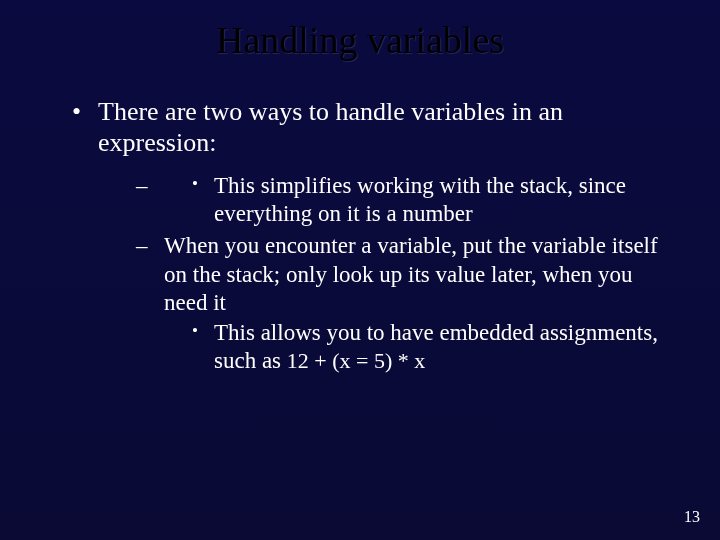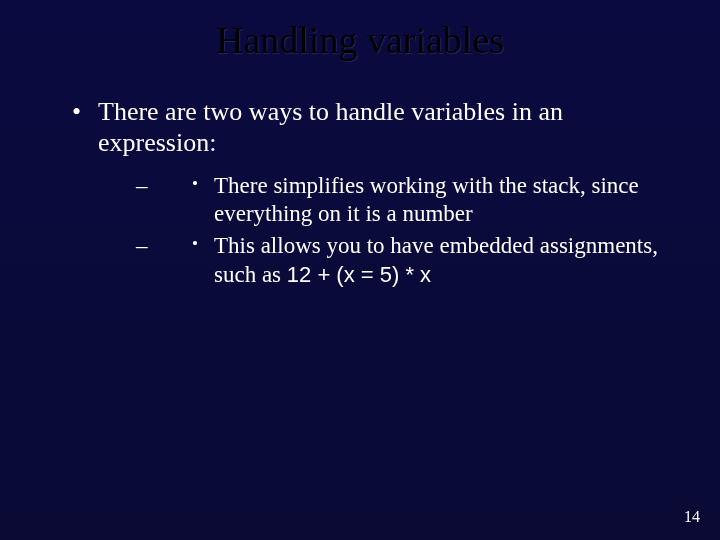--- a/index.html
+++ b/index.html
@@ -75,21 +75,21 @@
     padding-left: 22px;
   }
   ul.level3 > li::before {
     content: "•";
     position: absolute;
     left: 0;
     top: 2px;
     font-size: 17px;
   }
   .code {
-    font-family: Liberation Sans, sans-serif;
+    font-family: Liberation Serif, serif;
     font-size: 22px;
   }
   .pagenum {
     position: absolute;
     right: 20px;
     bottom: 14px;
     font-size: 16px;
     color: #fff;
     font-family: "Times New Roman", Times, serif;
   }
@@ -100,29 +100,30 @@
 <div class="slide">
   <h1 class="title">Handling variables</h1>
 
   <ul class="level1">
     <li>
       <span>There are two ways to handle variables in an expression:</span>
       <ul class="level2">
         <li>
           <ul class="level3">
             <li>
-              <span>There simplifies working with the stack, since everything on it is a number</span>
+              <span>This simplifies working with the stack, since everything on it is a number</span>
             </li>
           </ul>
         </li>
         <li>
+          <span>When you encounter a variable, put the variable itself on the stack; only look up its value later, when you need it</span>
           <ul class="level3">
             <li>
               <span>This allows you to have embedded assignments, such as </span><span class="code">12 + (x = 5) * x</span>
             </li>
           </ul>
         </li>
       </ul>
     </li>
   </ul>
 
-  <div class="pagenum">14</div>
+  <div class="pagenum">13</div>
 </div>
 
 </body></html>

